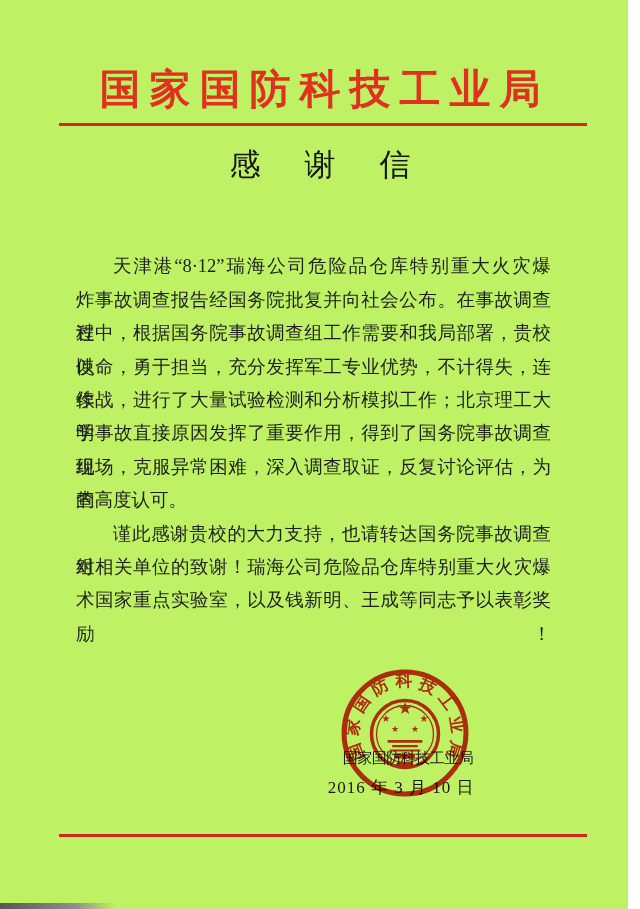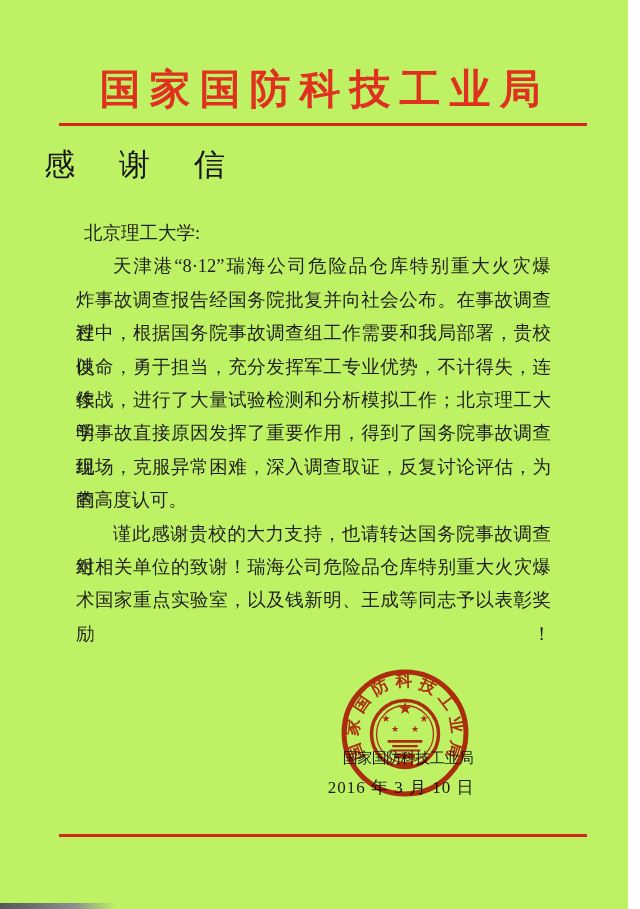--- a/index.html
+++ b/index.html
@@ -22,20 +22,21 @@
     text-indent: 9px;
     color: #e0301f;
   }
   .rule { position: absolute; left: 59px; width: 528px; }
   .top-rule { top: 123px; height: 3px; background: #d6281a; }
   .bottom-rule { top: 834px; height: 2.5px; background: #cb2a1c; }
   .title {
     position: absolute;
     top: 144px; left: 0; width: 640px;
     margin: 0;
+    text-align: center;
     font-size: 31px;
     font-weight: normal;
     letter-spacing: 44px;
     text-indent: 44px;
     color: #161616;
   }
   .salutation {
     position: absolute;
     top: 217px; left: 84px; width: 475px;
     height: 33.4px; line-height: 33.4px;
@@ -95,21 +96,20 @@
 <body>
 
 <div class="page">
 
   <div class="org-name">国家国防科技工业局</div>
 
   <div class="rule top-rule"></div>
 
   <h1 class="title">感谢信</h1>
 
-  <div class="salutation">北京理工大学:</div>
 
   <div class="letter-lines">
       <div class="body-line indent fill">天津港“8·12”瑞海公司危险品仓库特别重大火灾爆</div>
       <div class="body-line fill">炸事故调查报告经国务院批复并向社会公布。在事故调查过</div>
       <div class="body-line fill">程中，根据国务院事故调查组工作需要和我局部署，贵校以</div>
       <div class="body-line fill">使命，勇于担当，充分发挥军工专业优势，不计得失，连续</div>
       <div class="body-line fill">作战，进行了大量试验检测和分析模拟工作；北京理工大学</div>
       <div class="body-line fill">明事故直接原因发挥了重要作用，得到了国务院事故调查组</div>
       <div class="body-line fill">现场，克服异常困难，深入调查取证，反复讨论评估，为查</div>
       <div class="body-line">的高度认可。</div>

